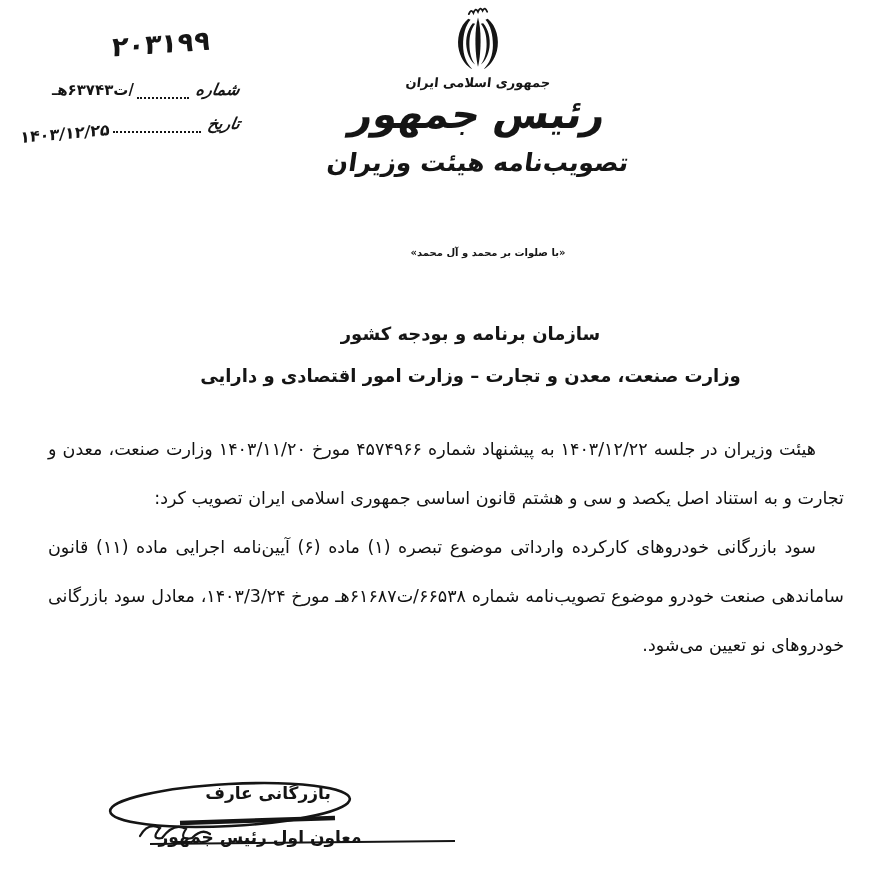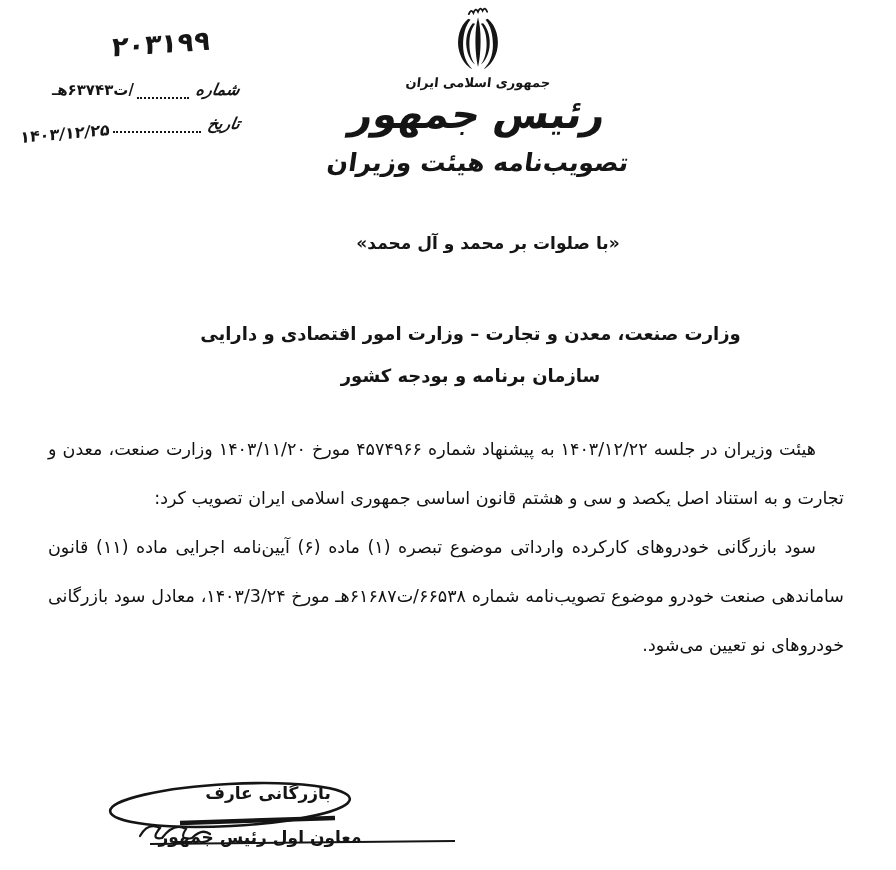--- a/index.html
+++ b/index.html
@@ -34,21 +34,21 @@
   
   .letterhead { position:absolute; top:6px; left:60px; right:0; text-align:center; }
   .emblem { display:block; margin:0 auto; width:58px; height:66px; }
   .country { display:block; font-size:13px; font-weight:bold; margin-top:3px; transform:skewX(-6deg); }
   .office  { display:block; font-size:40px; font-weight:bold; line-height:1.2; margin-top:0px; transform:skewX(-10deg); }
   .doctype { display:block; font-size:25px; font-weight:bold; margin-top:10px; transform:skewX(-8deg); }
 
   
   .invocation { position:absolute; top:226px; left:80px; right:0; text-align:center; }
   .bismillah { display:block; font-size:14px; font-weight:bold; }
-  .salawat   { display:block; font-size:17px; font-weight:bold; margin-top:7px; }
+  .salawat   { display:block; font-size:10px; font-weight:bold; margin-top:21px; }
 
   
   .addressees { position:absolute; top:313px; left:45px; right:0; text-align:center; }
   .addr-line { display:block; font-size:18px; font-weight:bold; line-height:42px; }
 
   
   .body-text {
     position:absolute; top:425px; right:52px; left:48px;
     font-size:17.5px; line-height:49px; text-align:justify; color:#111;
   }
@@ -97,22 +97,22 @@
     <span class="country">جمهوری اسلامی ایران</span>
     <span class="office">رئیس جمهور</span>
     <span class="doctype">تصویب‌نامه هیئت وزیران</span>
   </div>
 
   <div class="invocation">
     <span class="salawat">«با صلوات بر محمد و آل محمد»</span>
   </div>
 
   <div class="addressees">
+    <span class="addr-line">سازمان برنامه و بودجه کشور</span>
     <span class="addr-line">وزارت صنعت، معدن و تجارت – وزارت امور اقتصادی و دارایی</span>
-    <span class="addr-line">سازمان برنامه و بودجه کشور</span>
   </div>
 
   <div class="body-text">
     <p>هیئت وزیران در جلسه ۱۴۰۳/۱۲/۲۲ به پیشنهاد شماره ۴۵۷۴۹۶۶ مورخ ۱۴۰۳/۱۱/۲۰ وزارت صنعت، معدن و تجارت و به استناد اصل یکصد و سی و هشتم قانون اساسی جمهوری اسلامی ایران تصویب کرد:</p>
     <p>سود بازرگانی خودروهای کارکرده وارداتی موضوع تبصره (۱) ماده (۶) آیین‌نامه اجرایی ماده (۱۱) قانون ساماندهی صنعت خودرو موضوع تصویب‌نامه شماره ۶۶۵۳۸/ت۶۱۶۸۷هـ مورخ ۱۴۰۳/3/۲۴، معادل سود بازرگانی خودروهای نو تعیین می‌شود.</p>
   </div>
 
   <div class="signature">
     <span class="sig-name">بازرگانی عارف</span>
     <span class="sig-title">معاون اول رئیس جمهور</span>

